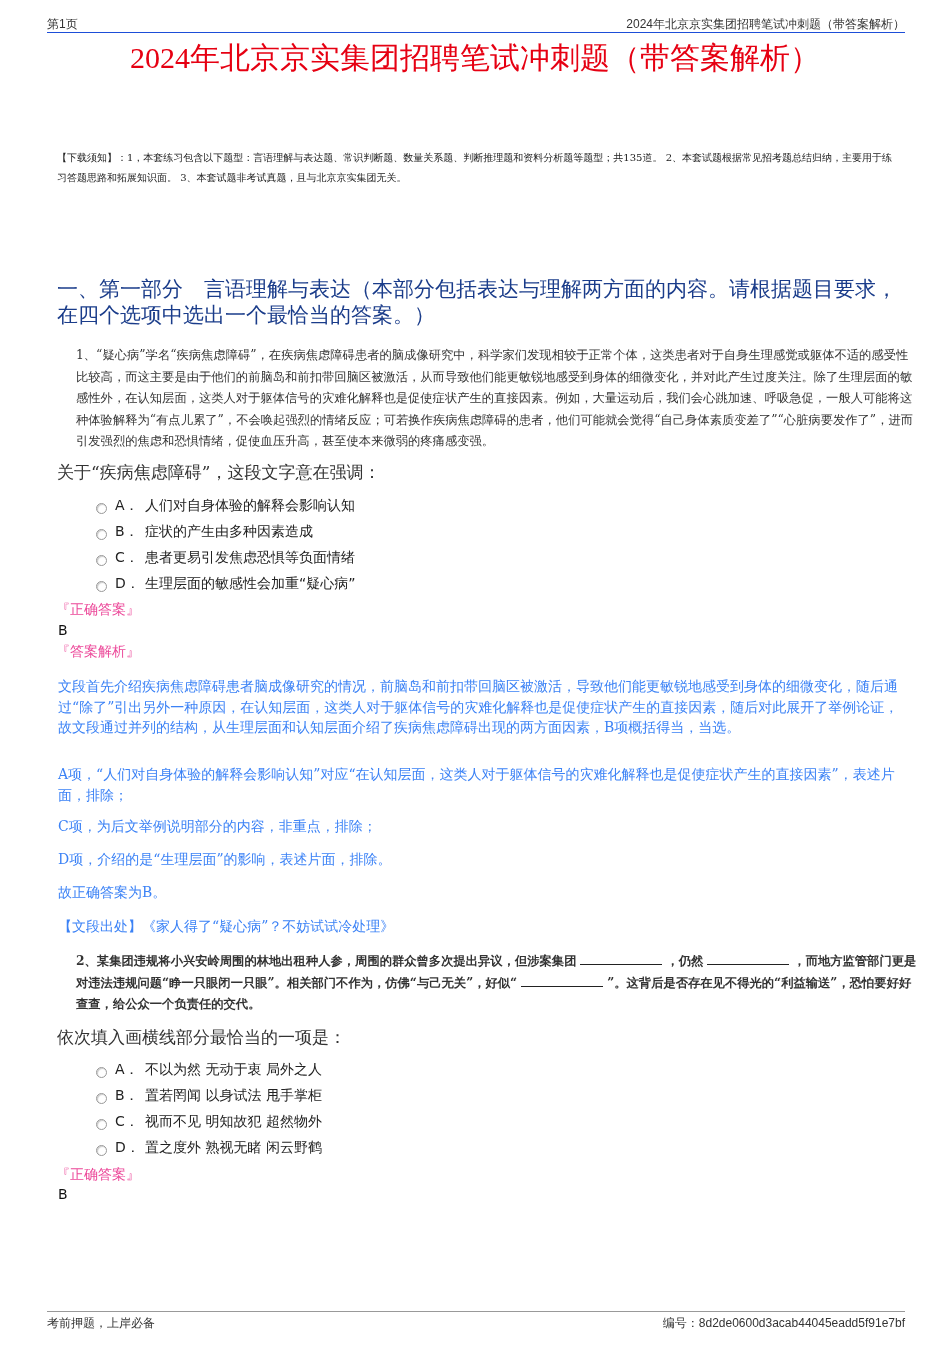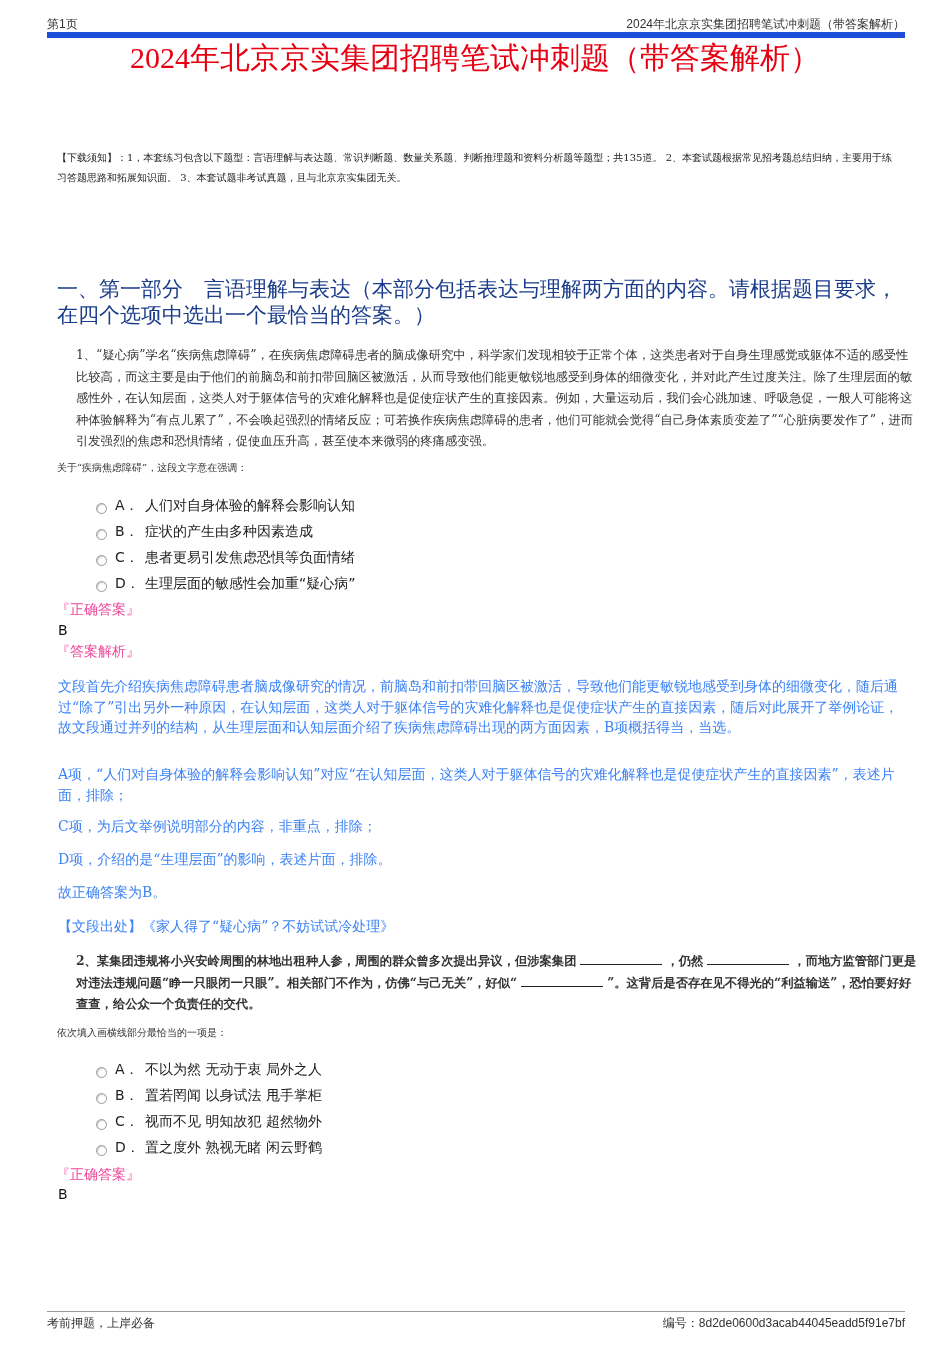--- a/index.html
+++ b/index.html
@@ -1,31 +1,31 @@
 <!DOCTYPE html>
 <html><head>
 <meta charset="utf-8">
 <style>
   html, body { margin:0; padding:0; background:#fff; }
   body { width:950px; height:1345px; position:relative; overflow:hidden;
          font-family:"DejaVu Serif","Liberation Serif",serif; color:#222; }
   .page-header { position:absolute; left:47px; right:45px; top:14px; height:18px;
-                 border-bottom:6px solid #1d4ed8; font-size:12px; color:#333;
+                 border-bottom:1px solid #1d4ed8; font-size:12px; color:#333;
                  font-family:"Liberation Sans","DejaVu Sans",sans-serif; }
   .page-header .left { position:absolute; left:0; top:2px; }
   .page-header .right { position:absolute; right:0; top:2px; }
   .doc-title { position:absolute; left:0; right:0; top:38px; text-align:center;
                color:#e60012; font-size:30px; font-family:"Liberation Serif","DejaVu Serif",serif;
                letter-spacing:0px; }
   .notice { position:absolute; left:57px; width:840px; top:148px; font-size:10px;
             line-height:20px; color:#222; }
   .section-heading { position:absolute; left:57px; width:850px; top:276px; font-size:21px;
                      line-height:26px; color:#1a3c8a; }
   .q-text { position:absolute; left:57px; width:842px; font-size:12.3px; line-height:21.5px; color:#333;margin-left:19px; }
-  .q-prompt { position:absolute; left:57px; font-size:10px; color:#333; }
+  .q-prompt { position:absolute; left:57px; font-size:17px; color:#333; }
   .options { position:absolute; left:96px; font-family:"DejaVu Sans","Liberation Sans",sans-serif;
              font-size:14px; color:#222; }
   .option { height:26px; display:flex; align-items:center; }
   .radio { width:9px; height:9px; border:1px solid #999; border-radius:50%;
            margin-right:8px; margin-top:5px; background:#fff; box-shadow: inset 1px 1px 1px #ccc; }
   .opt-letter { width:30px; }
   .label-text { position:absolute; left:60px; font-size:14px; color:#ec4899;font-family:Liberation Mono, monospace; }
   .answer-letter { position:absolute; left:58px; font-size:14px; font-family:"DejaVu Sans","Liberation Sans",sans-serif; color:#111; }
   .analysis { position:absolute; left:58px; width:842px; font-size:14px; line-height:20.5px; color:#3b82f6; }
   .blank { display:inline-block; width:82px; border-bottom:1px solid #222; height:12px; margin:0 4px; }

